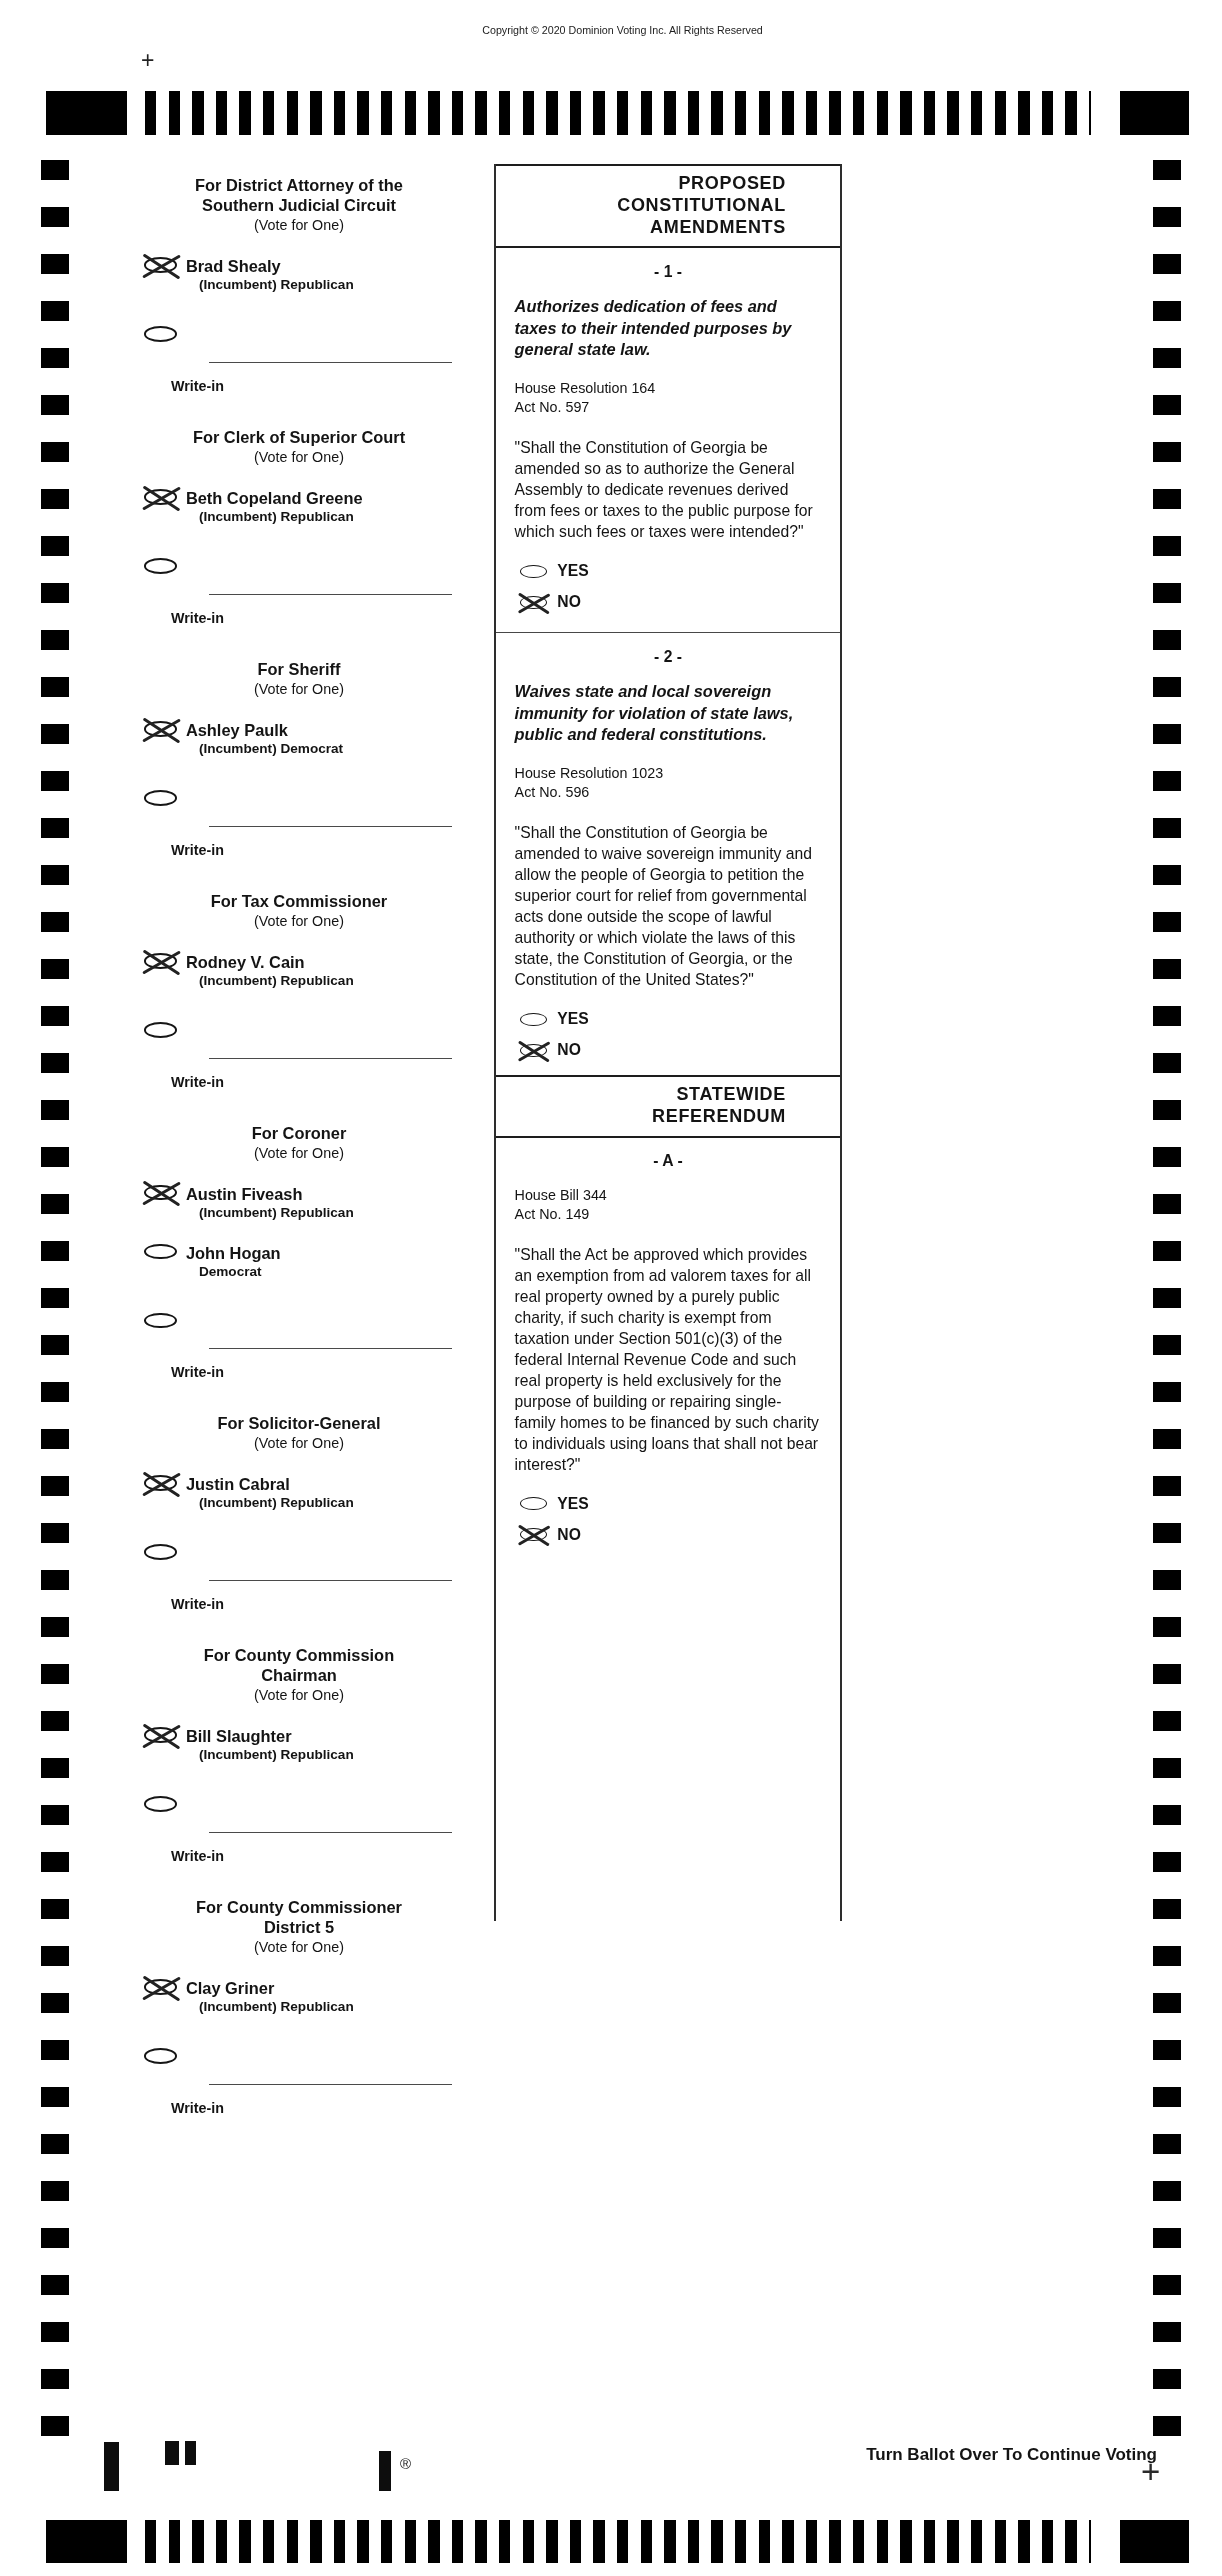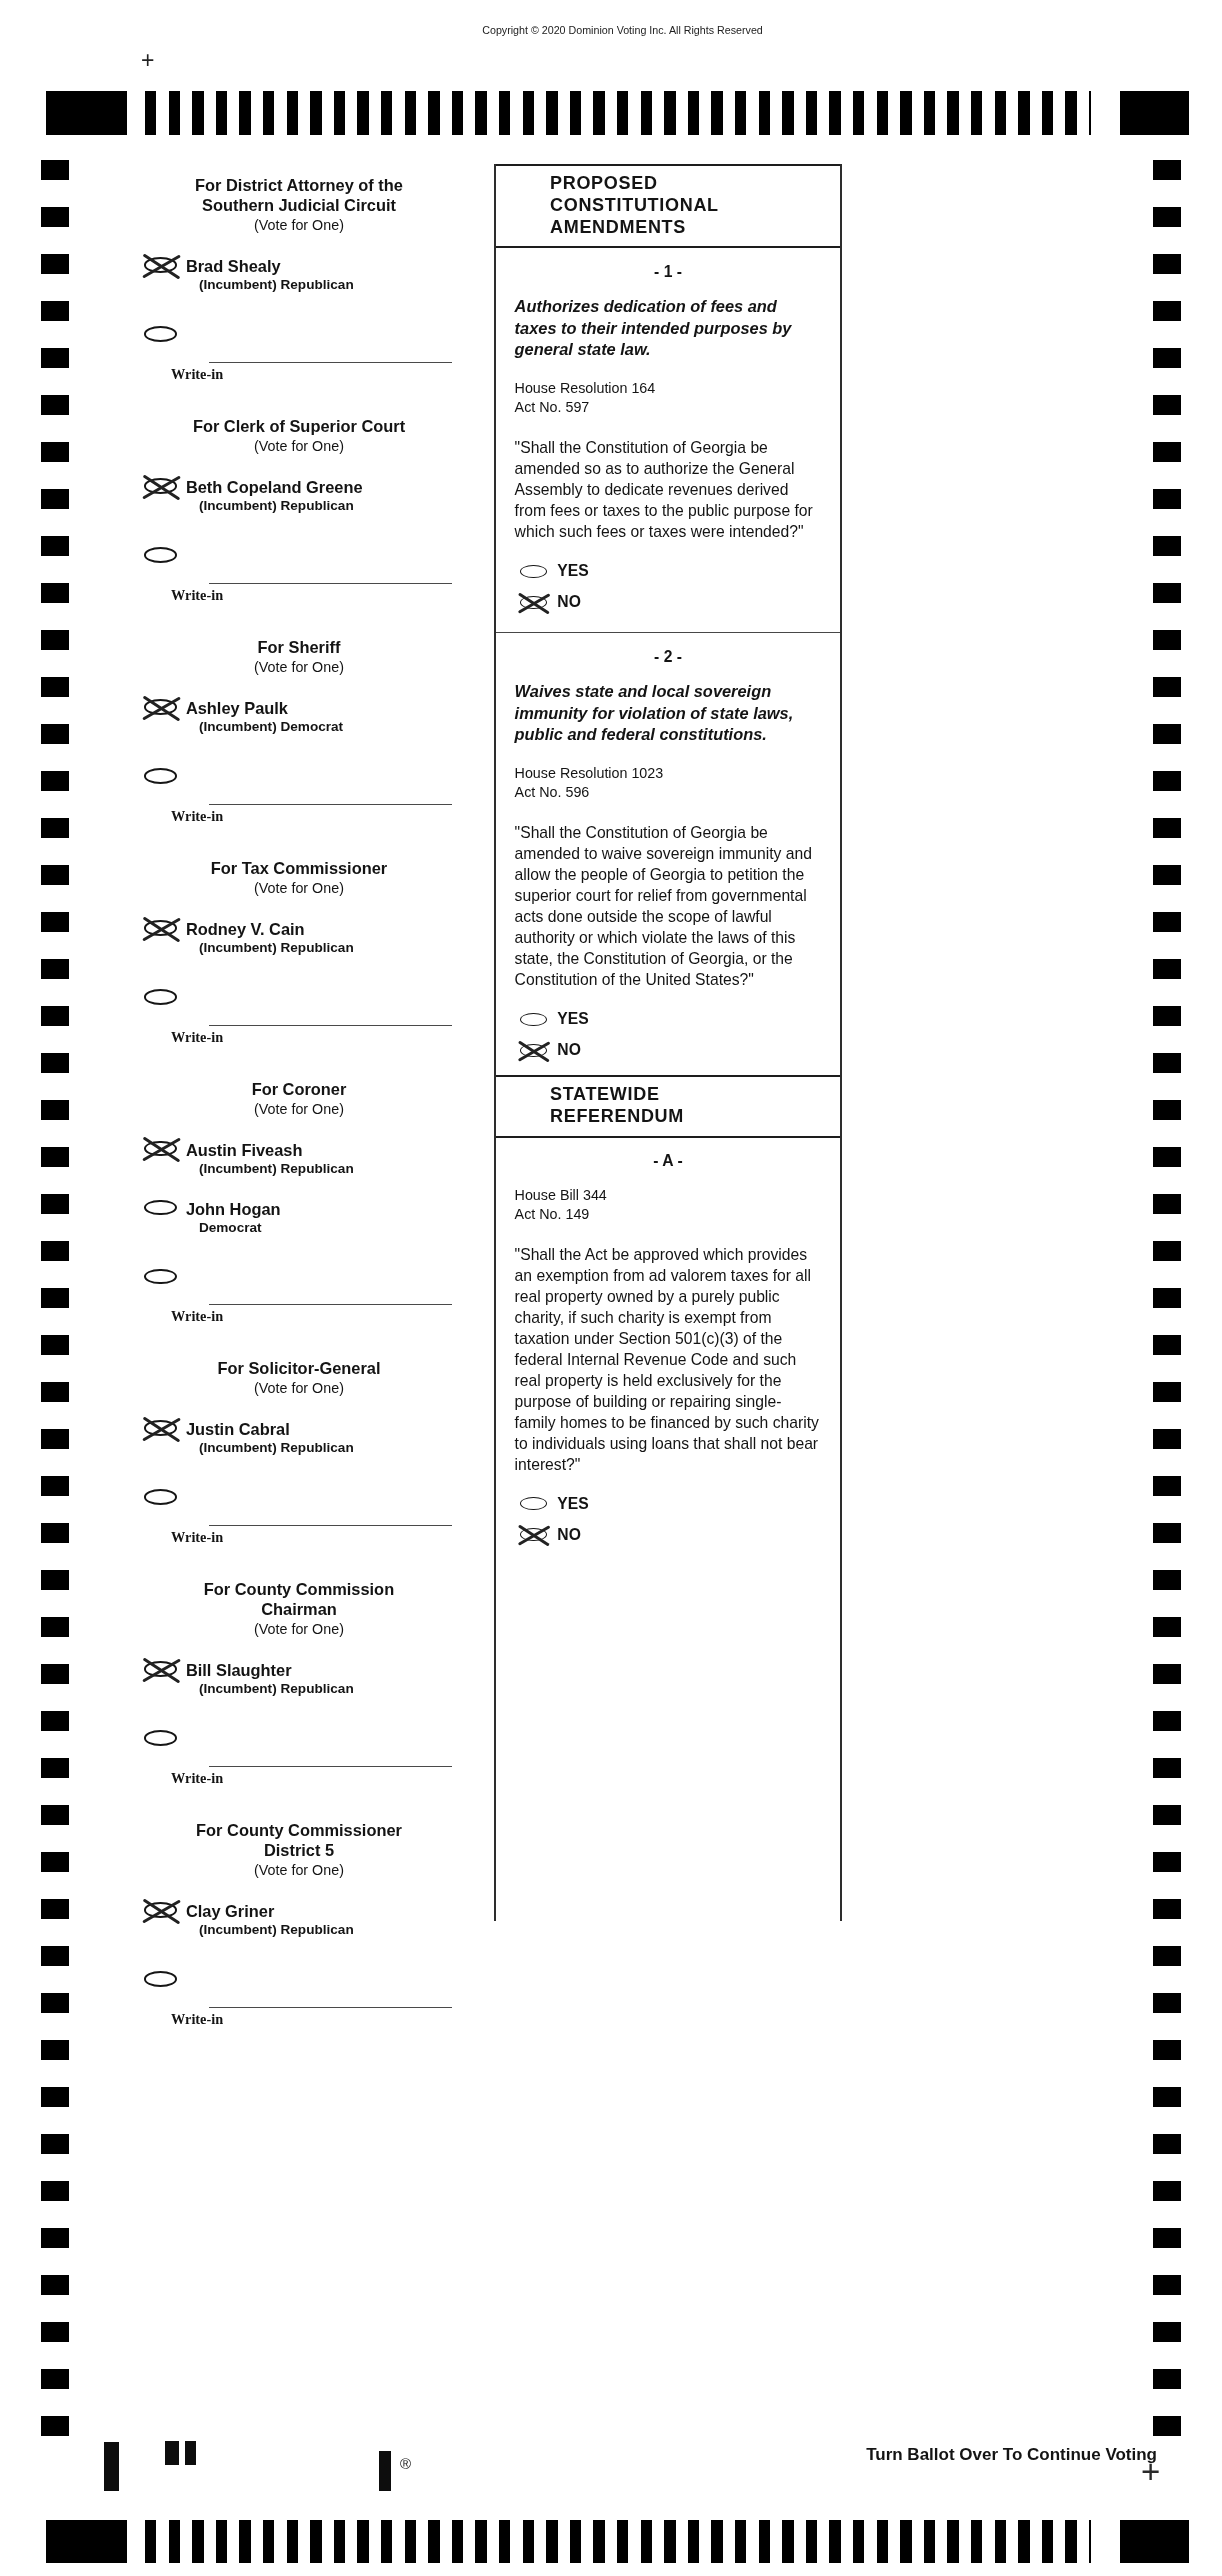--- a/index.html
+++ b/index.html
@@ -61,41 +61,41 @@
     font-size: 16.4px; font-weight: bold; text-align: center;
     line-height: 20px; max-width: 250px; margin: 0 auto;
   }
   .vote-for { font-size: 14.3px; text-align: center; line-height: 17px; margin-top: 2.1px; }
   .candidate { display: flex; gap: 8.6px; margin: 23px 0 7.1px; padding-left: 4.3px; }
   .cand-name { font-size: 16.4px; font-weight: bold; line-height: 19px; display: block; }
   .cand-detail { font-size: 13.6px; font-weight: bold; margin-left: 13px; line-height: 17px; display: block; }
   .oval-row { margin: 33px 0 0; padding-left: 4.3px; }
   .write-in-block { margin-top: 20px; }
   .write-in-line { height: 0; border-top: 1.4px solid #4a4a4a; margin-left: 69px; margin-right: 5.7px; }
-  .write-in-label { font-size: 14.3px; font-weight: bold; margin-left: 31px; margin-top: 3px; font-family: Liberation Serif, serif; }
+  .write-in-label { font-size: 14.3px; font-weight: bold; margin-left: 31px; margin-top: 15px; }
 
   
   .oval {
     display: inline-block; width: 33px; height: 15.7px;
     border: 2.1px solid #161616; border-radius: 50%;
     position: relative; flex: none; background: #fff; vertical-align: middle;
   }
   .oval.marked::before, .oval.marked::after {
     content: ""; position: absolute; left: -6.4px; top: 5.7px;
     width: 43px; height: 2.9px; background: #222; border-radius: 2.9px;
   }
   .oval.marked::before { transform: rotate(33deg); }
   .oval.marked::after  { transform: rotate(-30deg); }
   .oval.sm { width: 26.4px; height: 13px; border-width: 1.8px; }
   .oval.sm.marked::before, .oval.sm.marked::after { width: 36px; left: -5.7px; top: 5px; height: 2.5px; }
 
   
   .section-header {
     border-top: 2.1px solid #1d1d1d; border-bottom: 2.1px solid #1d1d1d;
-    padding: 5.7px 0 8.6px; text-align: left; margin: 0 -18.6px;
+    padding: 5.7px 0 8.6px; text-align: right; margin: 0 -18.6px;
   }
   .section-header.spaced { margin-top: 16px; }
   .section-header-text {
     display: block; max-width: 236px; margin: 0 auto;
     font-size: 18px; font-weight: bold; letter-spacing: 0.7px; line-height: 22px;
   }
   .measure-number { text-align: center; font-weight: bold; font-size: 15.7px; margin: 14.3px 0 15.7px; }
   .measure-summary { font-size: 16.4px; font-weight: bold; line-height: 21.4px; margin-bottom: 18.6px; font-style: italic; }
   .measure-ref { font-size: 14.3px; line-height: 19px; margin-bottom: 20px; }
   .measure-question { font-size: 15.7px; line-height: 21px; margin-bottom: 20px; }

